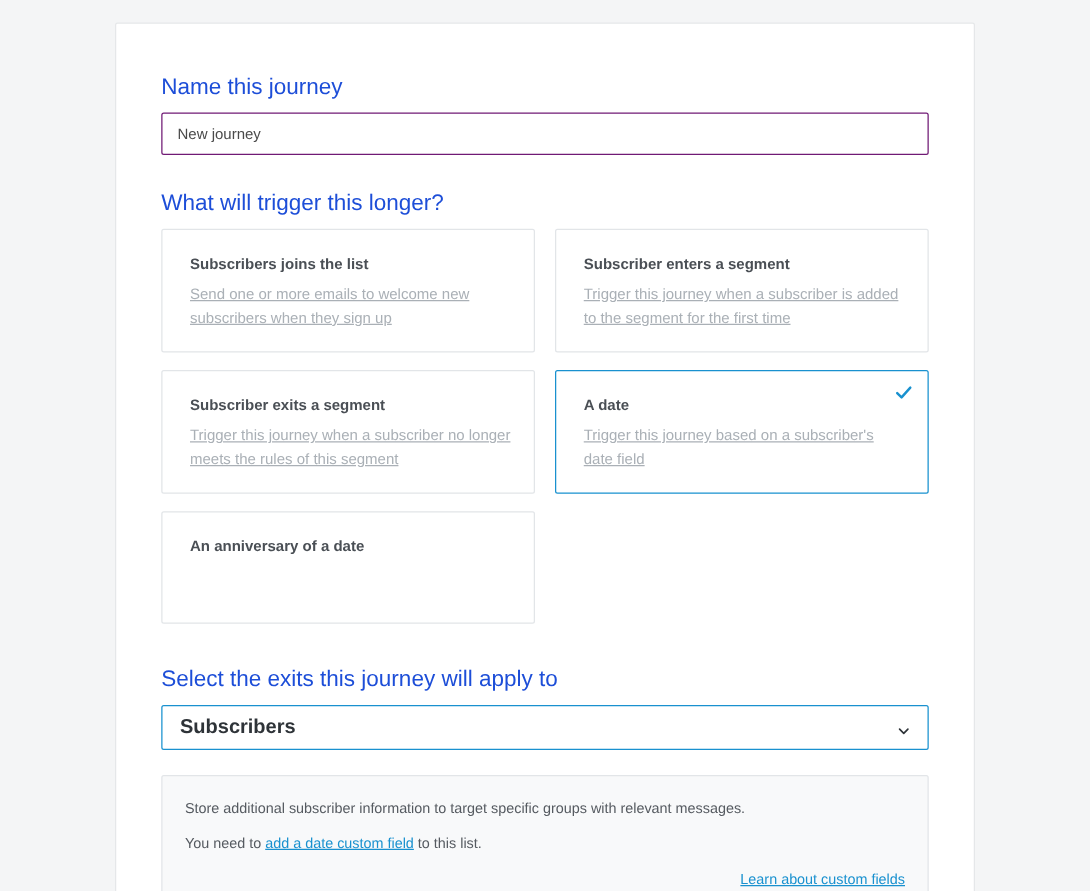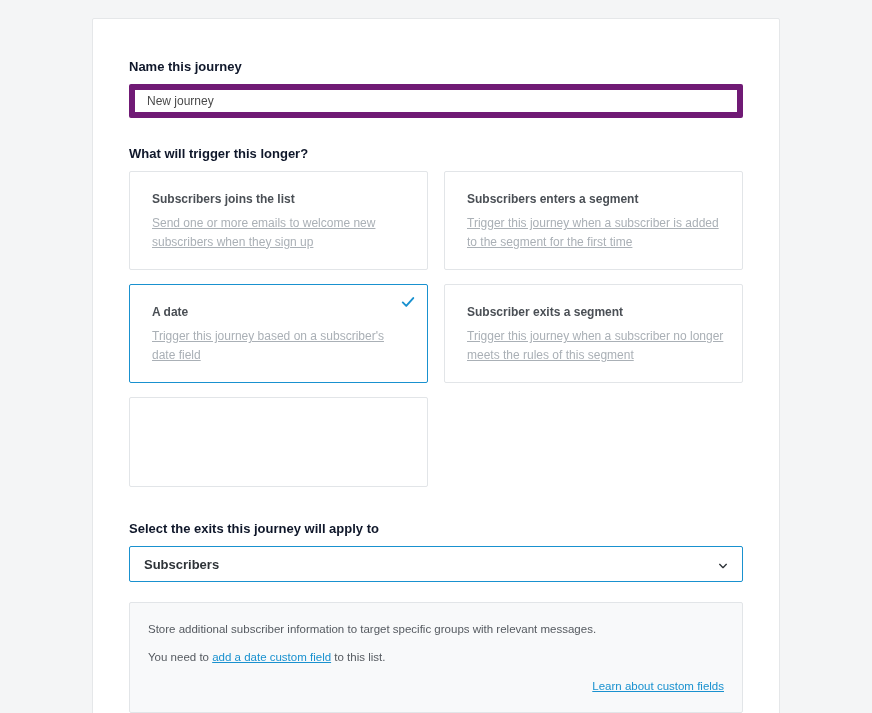--- a/index.html
+++ b/index.html
@@ -16,29 +16,29 @@
     }
     .panel {
       background: #ffffff;
       border: 1px solid #e5e7e9;
       border-radius: 2px;
       width: 688px;
       margin: 0 auto;
       padding: 40px 36px 34px 36px;
     }
     .section-label {
-      font-size: 13px;
-      font-weight: 700;
-      color: #0f172a;
+      font-size: 18px;
+      font-weight: 400;
+      color: #1d4ed8;
       margin-bottom: 10px;
     }
     .text-input {
       width: 100%;
       height: 34px;
-      border: 6px solid #701a75;
+      border: 1px solid #701a75;
       border-radius: 2px;
       padding: 0 12px;
       font-size: 12px;
       color: #4a4a4a;
       outline: none;
     }
     .section-spacer {
       height: 28px;
     }
     .trigger-grid {
@@ -78,21 +78,21 @@
     }
     .select-wrap {
       position: relative;
     }
     .select-box {
       width: 100%;
       height: 36px;
       border: 1px solid #1991cf;
       border-radius: 2px;
       padding: 0 14px;
-      font-size: 13px;
+      font-size: 16px;
       font-weight: 600;
       color: #2e3338;
       background: #fff;
       display: flex;
       align-items: center;
       justify-content: space-between;
       cursor: pointer;
     }
     .chevron {
       width: 10px;
@@ -141,45 +141,46 @@
   <div class="section-label">What will trigger this longer?</div>
 
   <div class="trigger-grid">
 
     <div class="trigger-card">
       <div class="trigger-title">Subscribers joins the list</div>
       <div class="trigger-desc">Send one or more emails to welcome new subscribers when they sign up</div>
     </div>
 
     <div class="trigger-card">
-      <div class="trigger-title">Subscribers enters a segment</div>
+      <div class="trigger-title">Subscriber enters a segment</div>
       <div class="trigger-desc">Trigger this journey when a subscriber is added to the segment for the first time</div>
+    </div>
+
+    <div class="trigger-card">
+      <div class="trigger-title">Subscriber exits a segment</div>
+      <div class="trigger-desc">Trigger this journey when a subscriber no longer meets the rules of this segment</div>
     </div>
 
     <div class="trigger-card selected">
       <span class="check-mark">
         <svg viewBox="0 0 16 16" fill="none" stroke="#1991cf" stroke-width="2.2" stroke-linecap="round" stroke-linejoin="round">
           <polyline points="2,8.5 6,12.5 14,3.5"></polyline>
         </svg>
       </span>
       <div class="trigger-title">A date</div>
       <div class="trigger-desc">Trigger this journey based on a subscriber's date field</div>
     </div>
 
-    <div class="trigger-card">
-      <div class="trigger-title">Subscriber exits a segment</div>
-      <div class="trigger-desc">Trigger this journey when a subscriber no longer meets the rules of this segment</div>
-    </div>
-
   </div>
 
   <div style="height:14px"></div>
 
   <div class="half-width-row">
     <div class="trigger-card">
+      <div class="trigger-title">An anniversary of a date</div>
     </div>
     <div></div>
   </div>
 
   <div style="height:34px"></div>
 
   
   <div class="section-label">Select the exits this journey will apply to</div>
   <div class="select-wrap">
     <div class="select-box">

